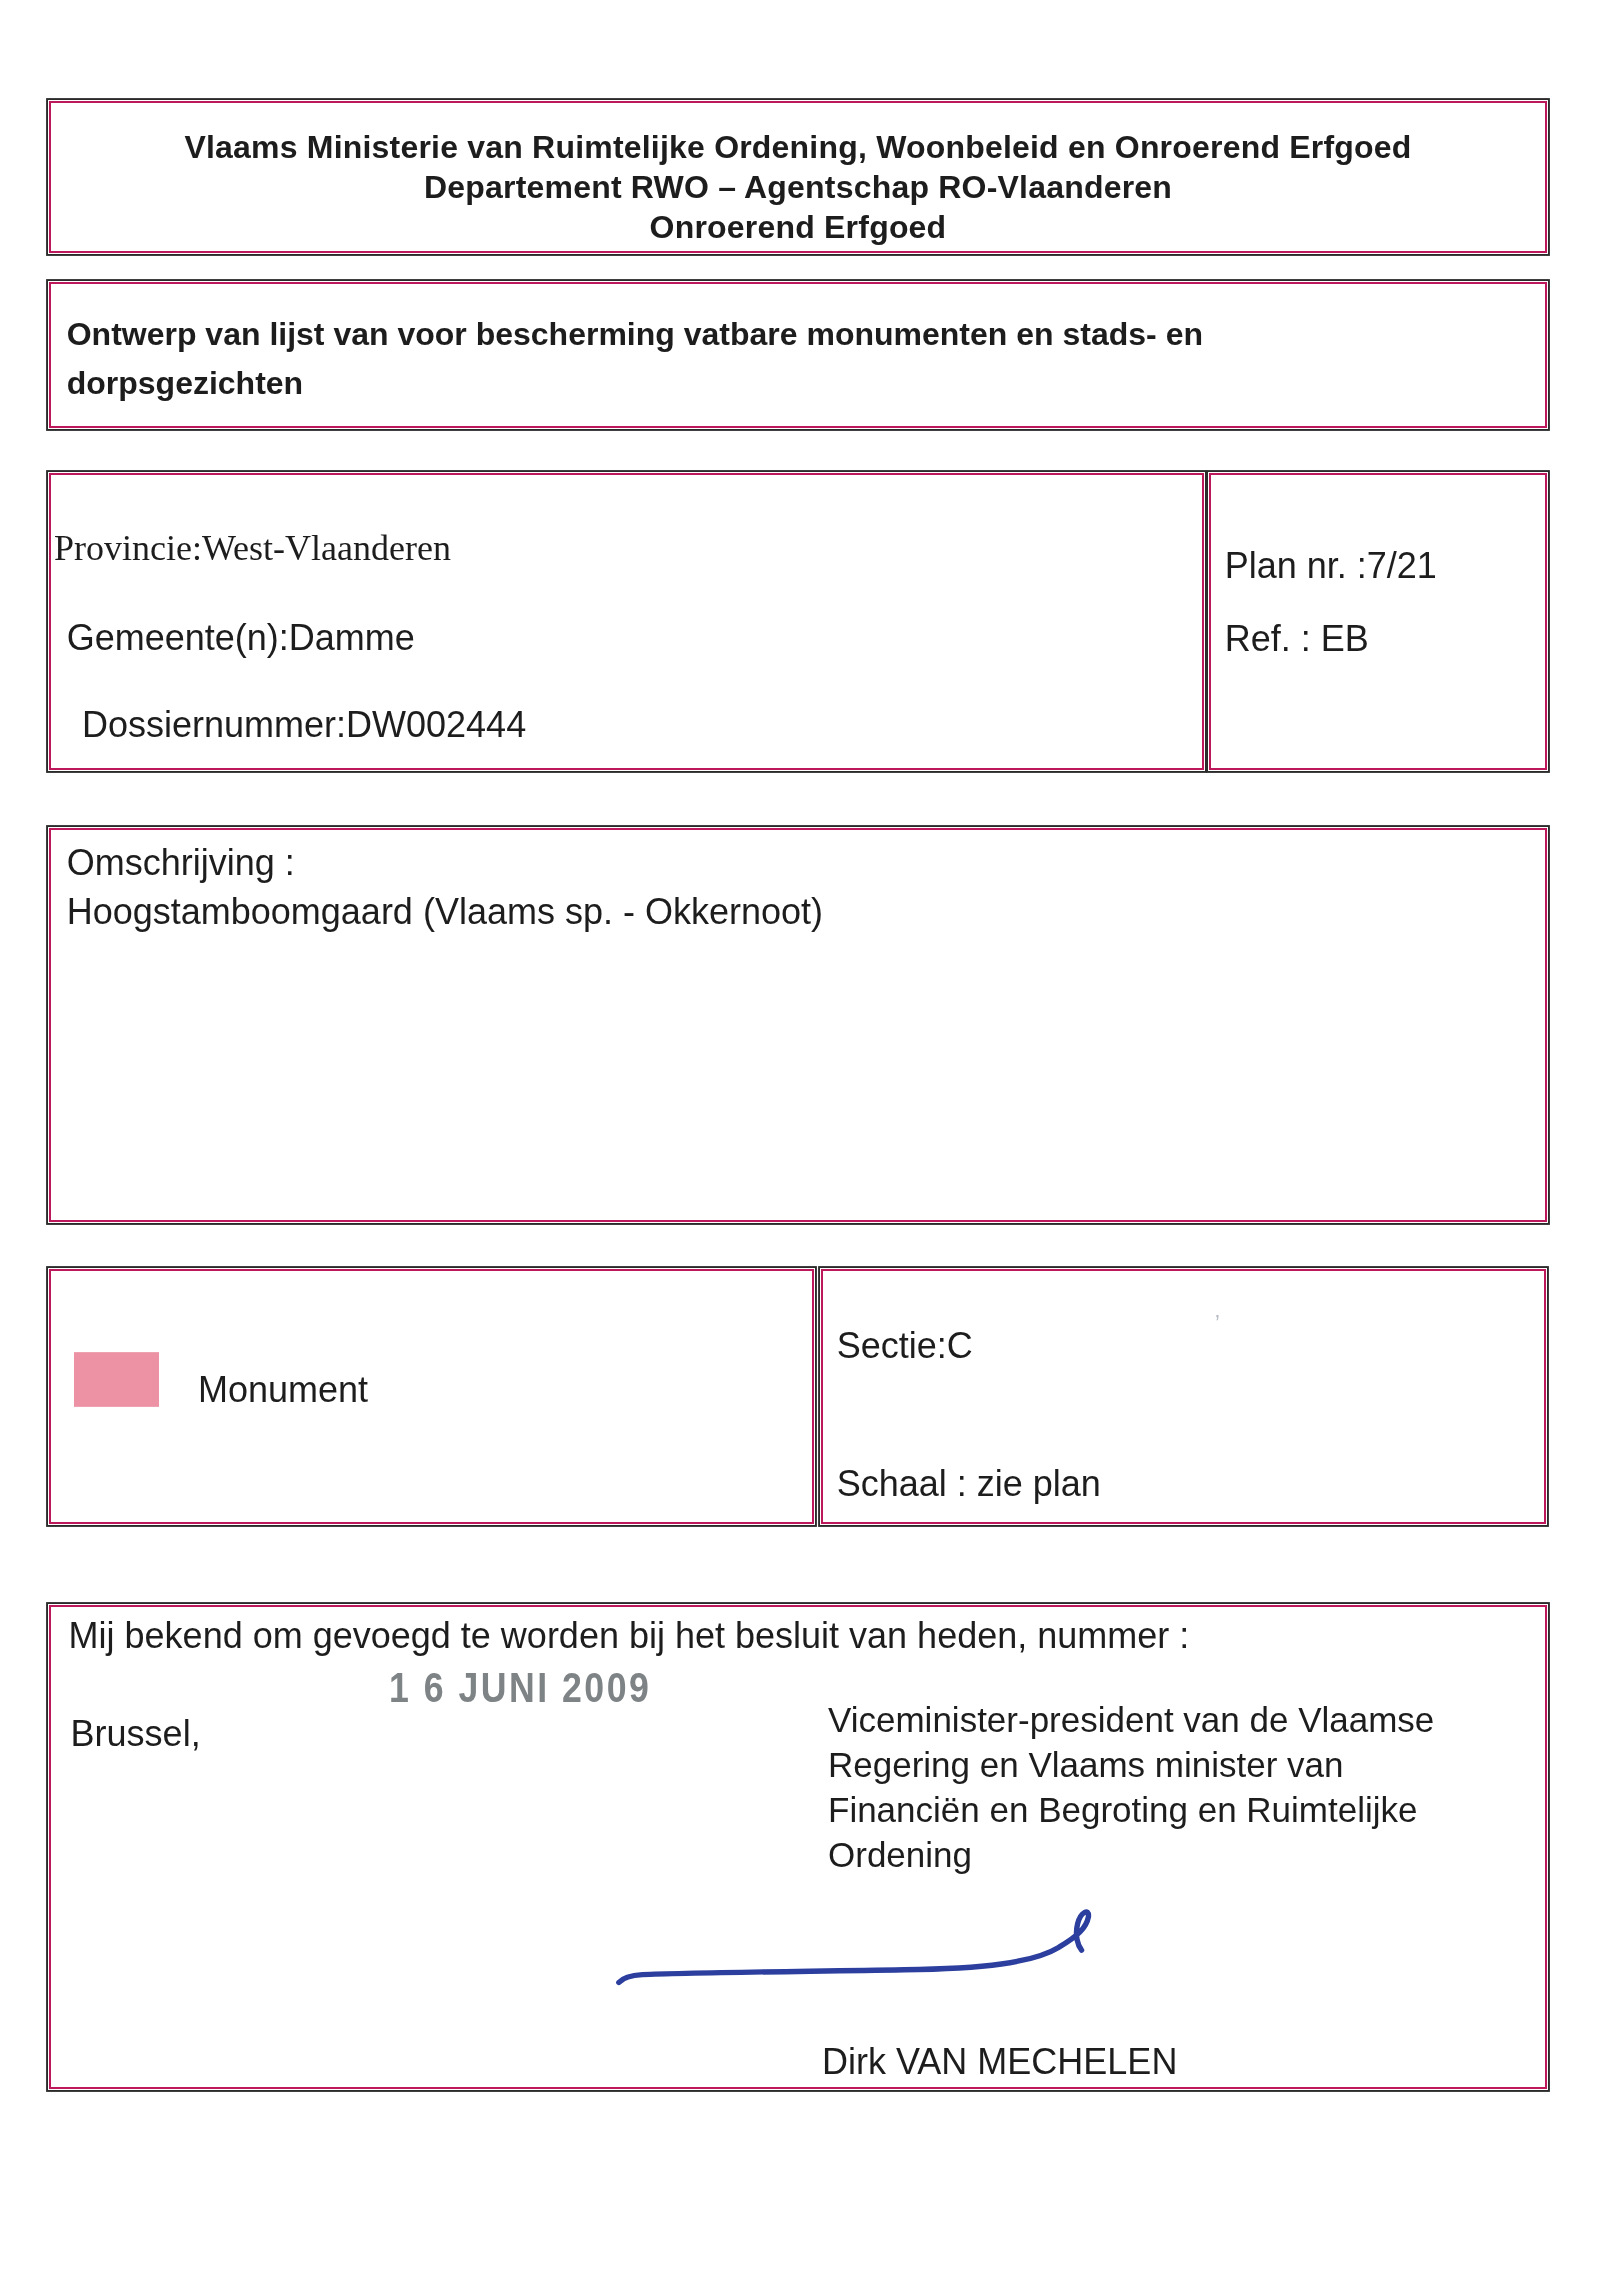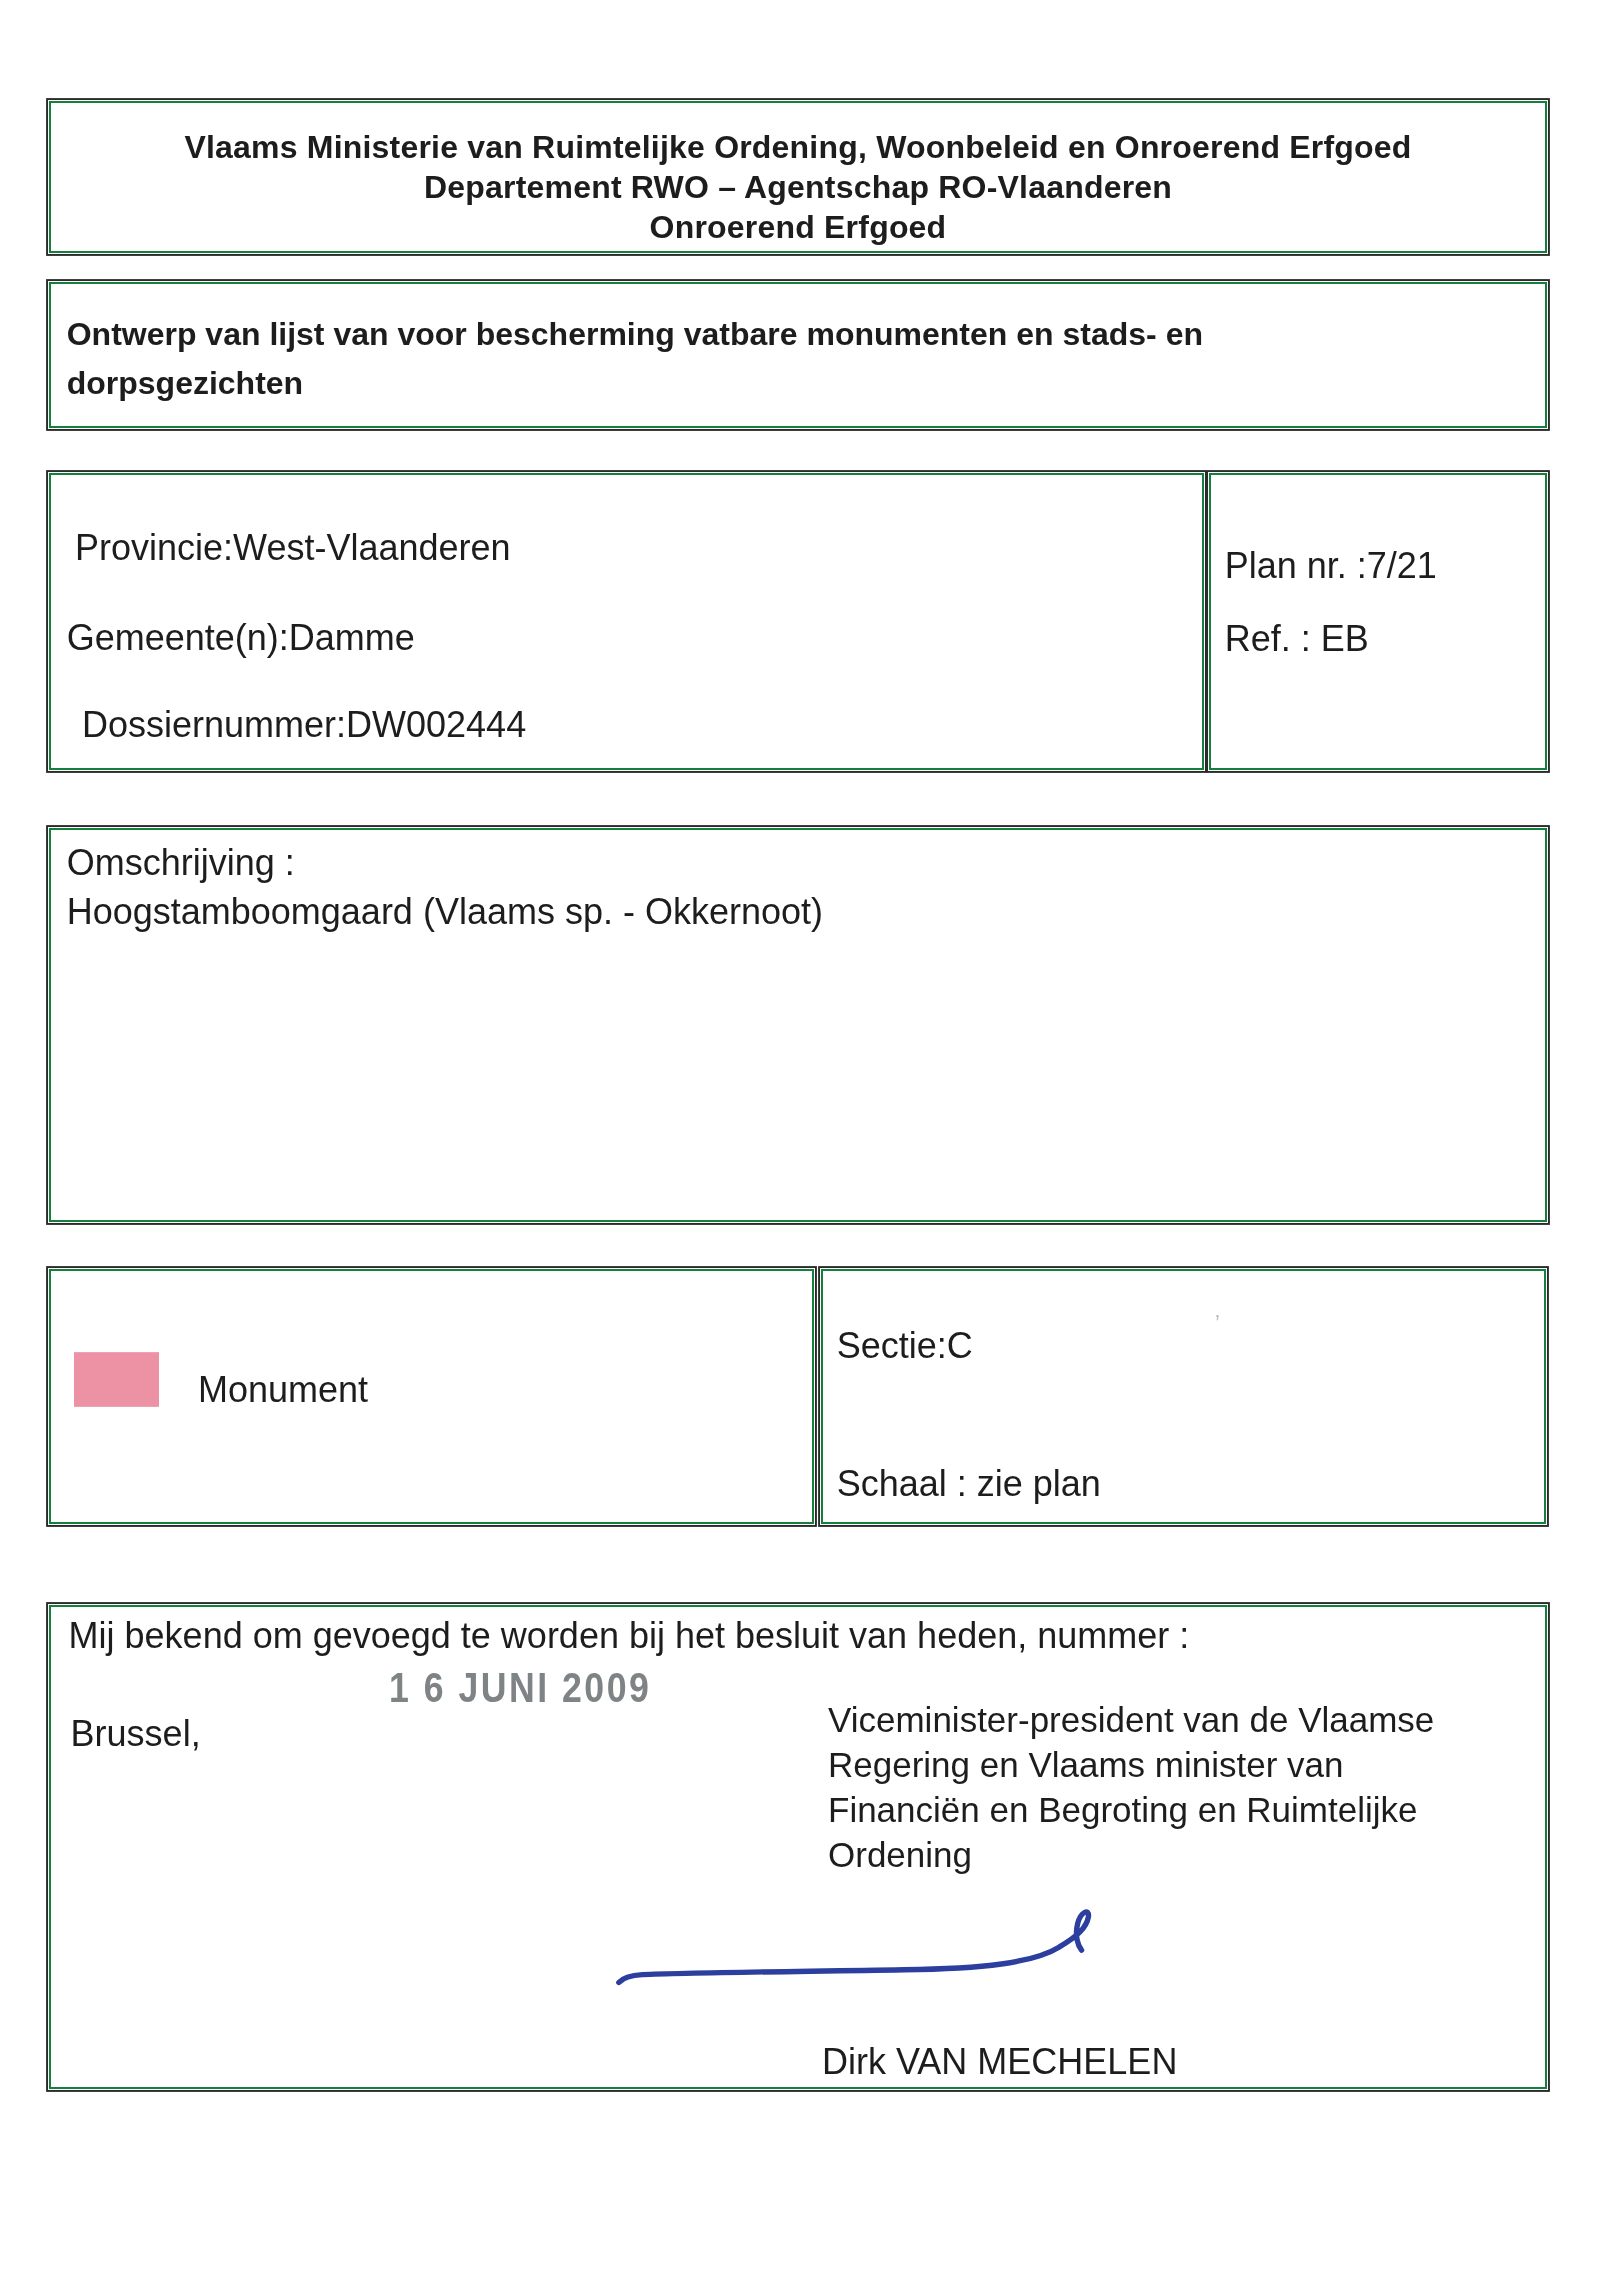--- a/index.html
+++ b/index.html
@@ -8,21 +8,21 @@
     width:1621px;height:2294px;
     background:#ffffff;
     font-family:"Liberation Sans", sans-serif;
     color:#1d1d1d;
     overflow:hidden;
   }
   .box{
     position:absolute;
     box-sizing:border-box;
     background:#ffffff;
-    border:2px solid #15803d;
+    border:2px solid #be185d;
     box-shadow:0 0 0 1px #ffffff, 0 0 0 2.9px #2b2b2b;
   }
   .hdr-line{ text-align:center; font-weight:bold; font-size:32px; line-height:40px; letter-spacing:0.2px;}
   .subject-text{ font-weight:bold; font-size:32px; line-height:49px; }
   .cell-line{ position:absolute; font-size:36px; white-space:nowrap; }
   .stamp{
     position:absolute;
     font-size:42px; font-weight:bold;
     color:#6d7275; opacity:.88;
     letter-spacing:2.9px;
@@ -45,21 +45,21 @@
     <div class="hdr-line">Departement RWO – Agentschap RO-Vlaanderen</div>
     <div class="hdr-line">Onroerend Erfgoed</div>
   </div>
 
   <div class="box" style="left:49px; top:282px; width:1498px; height:146px; padding:25.5px 19.6px 0 15.7px;">
     <div class="subject-text">Ontwerp van lijst van voor bescherming vatbare monumenten en stads- en</div>
     <div class="subject-text">dorpsgezichten</div>
   </div>
 
   <div class="box" style="left:49px; top:473px; width:1155px; height:297px;">
-    <div class="cell-line" style="left:24px; top:52px;">Provincie:West-Vlaanderen</div>
+    <div class="cell-line" style="left:3px; top:52px;font-family:Liberation Serif, serif;">Provincie:West-Vlaanderen</div>
     <div class="cell-line" style="left:15.7px; top:142px;">Gemeente(n):Damme</div>
     <div class="cell-line" style="left:31px; top:229px;text-align:center;">Dossiernummer:DW002444</div>
   </div>
   <div class="box" style="left:1209px; top:473px; width:338px; height:297px;">
     <div class="cell-line" style="left:13.7px; top:54px;margin-top:16px;">Plan nr. :7/21</div>
     <div class="cell-line" style="left:13.7px; top:143px;">Ref. : EB</div>
   </div>
 
   <div class="box" style="left:49px; top:828px; width:1498px; height:394px;">
     <div class="cell-line" style="left:15.7px; top:11.8px;">Omschrijving :</div>

